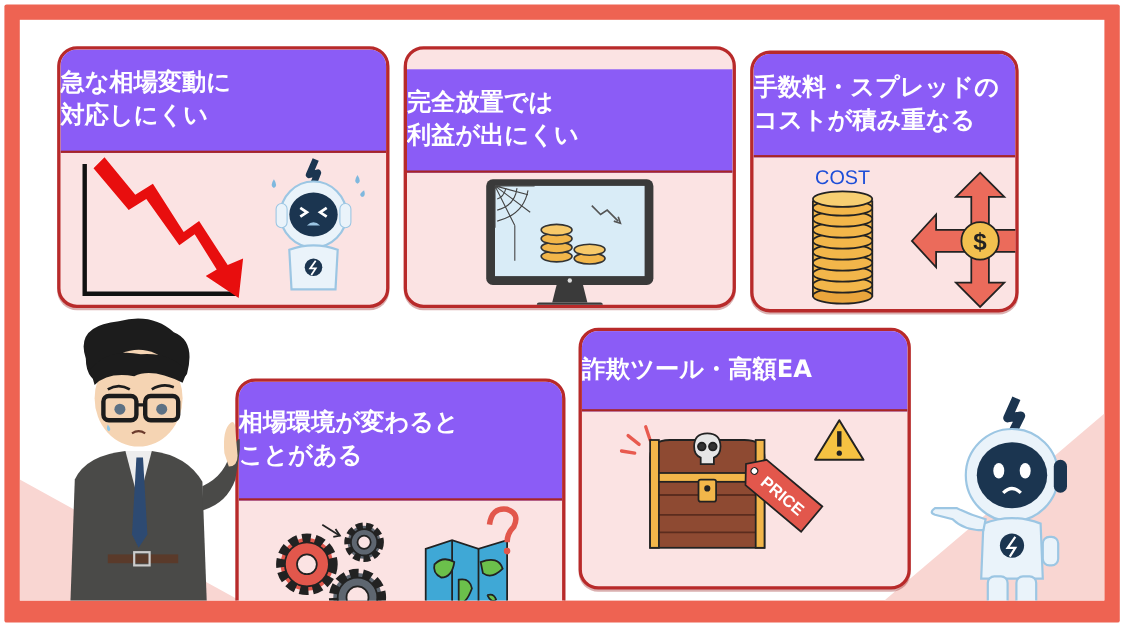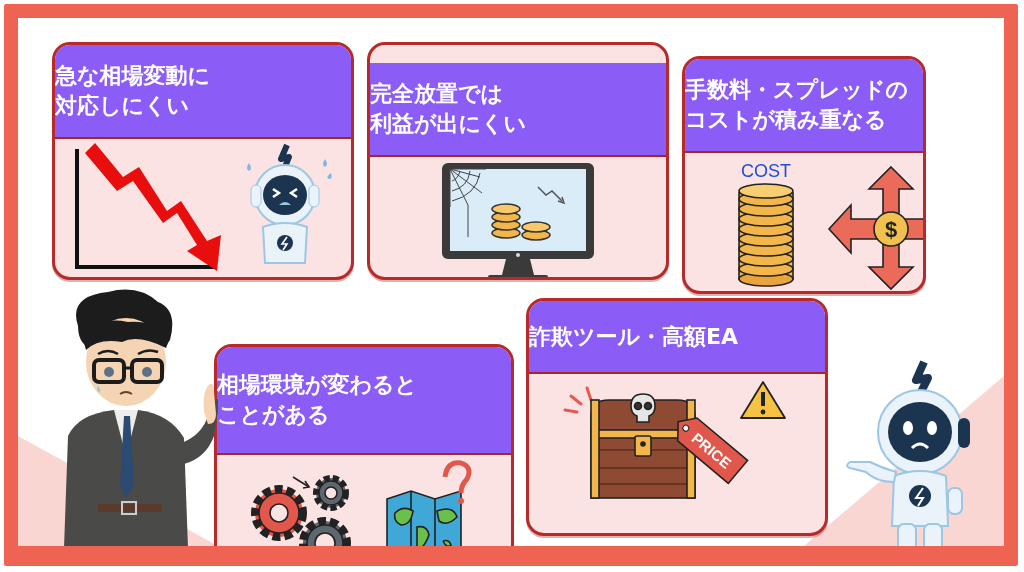--- a/index.html
+++ b/index.html
@@ -33,21 +33,21 @@
     font-weight: bold; font-size: 22px; line-height: 30px;
     display: flex; flex-direction: column; justify-content: center; align-items: flex-start;
     border-bottom: 2px solid #A82525;
   }
   .card-body { position: relative; }
 
   #card1 { left: 34px; top: 24px; width: 302px; height: 238px; }
   #card1 .card-head { height: 94px; }
   #card2 { left: 349px; top: 24px; width: 302px; height: 238px; }
   #card2 .card-head { height: 94px; margin-top: 18px; }
-  #card3 { left: 664px; top: 38px; width: 244px; height: 238px; }
+  #card3 { left: 664px; top: 28px; width: 244px; height: 238px; }
   #card3 .card-head { height: 94px; }
   #card4 { left: 196px; top: 280px; width: 300px; height: 238px; margin-top: 46px; }
   #card4 .card-head { height: 108px; }
   #card5 { left: 508px; top: 280px; width: 302px; height: 238px; }
   #card5 .card-head { height: 73px; }
 
   .cost-label {
     position: absolute; left: 56px; top: 8px; font-size: 18px; color: #1d4ed8;
     font-family: "Liberation Sans", sans-serif;
   }

